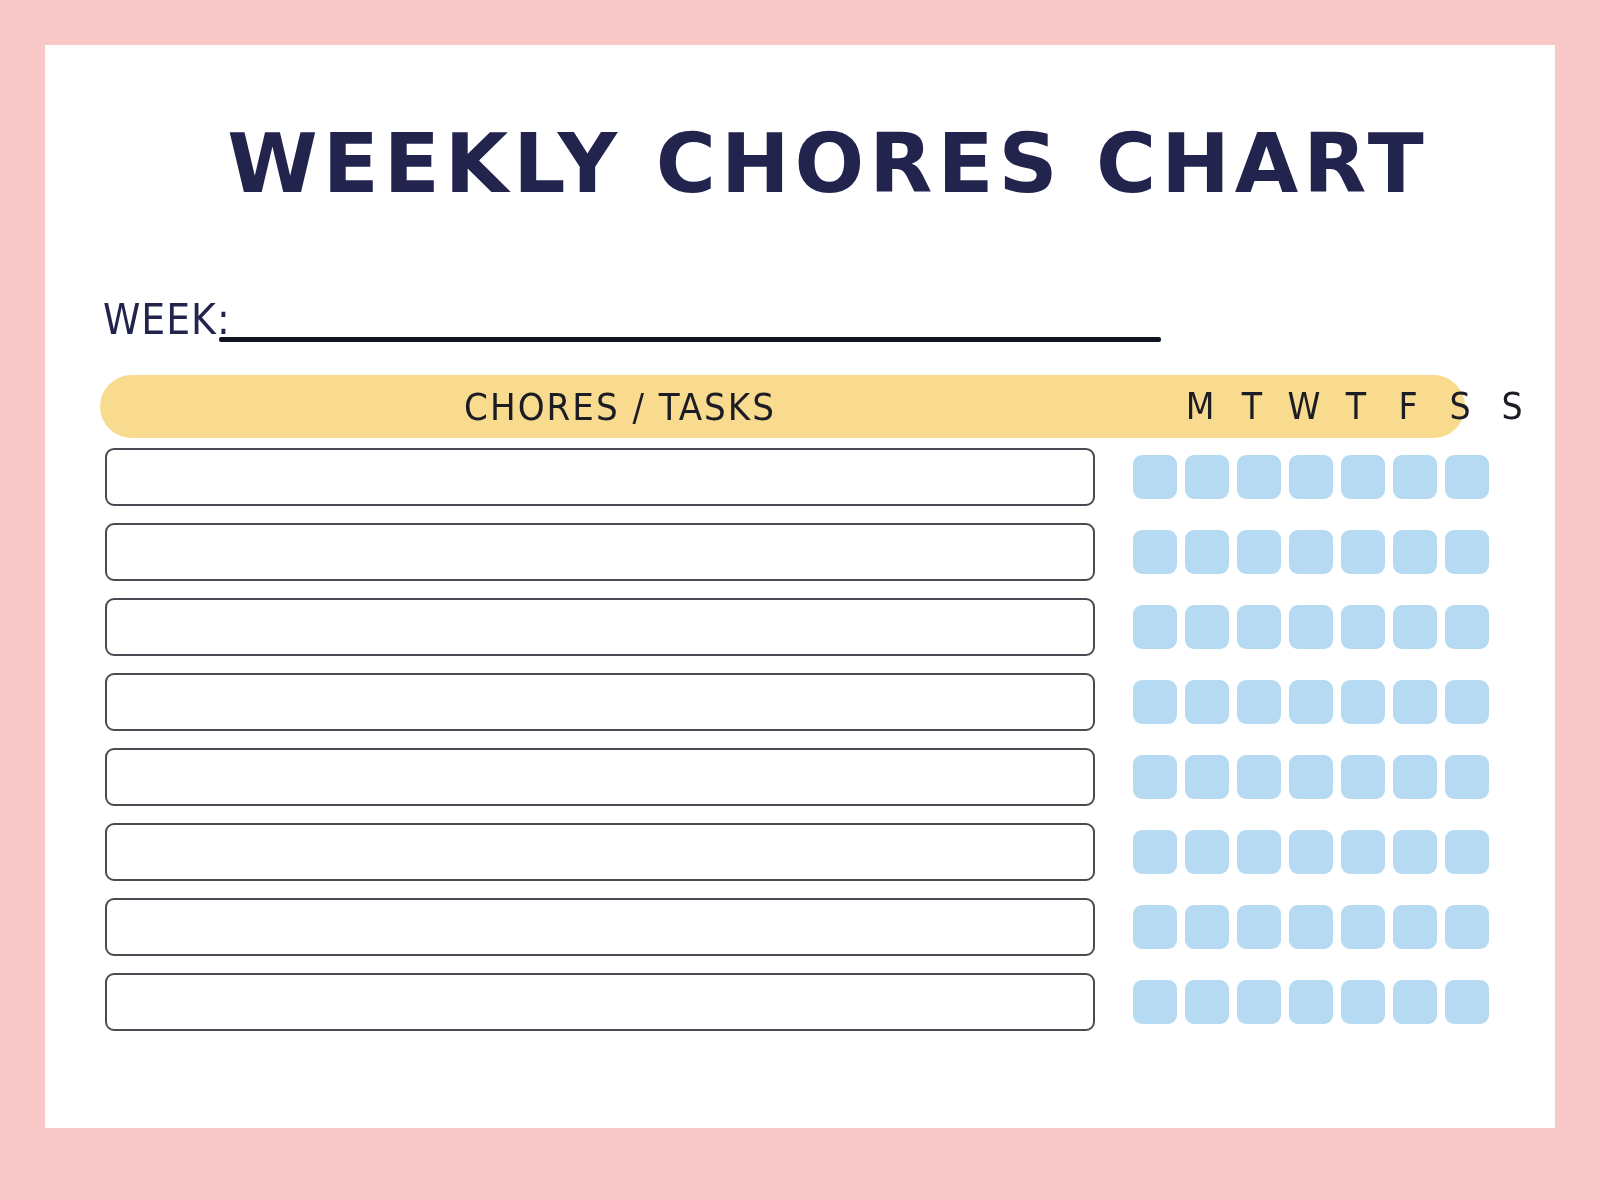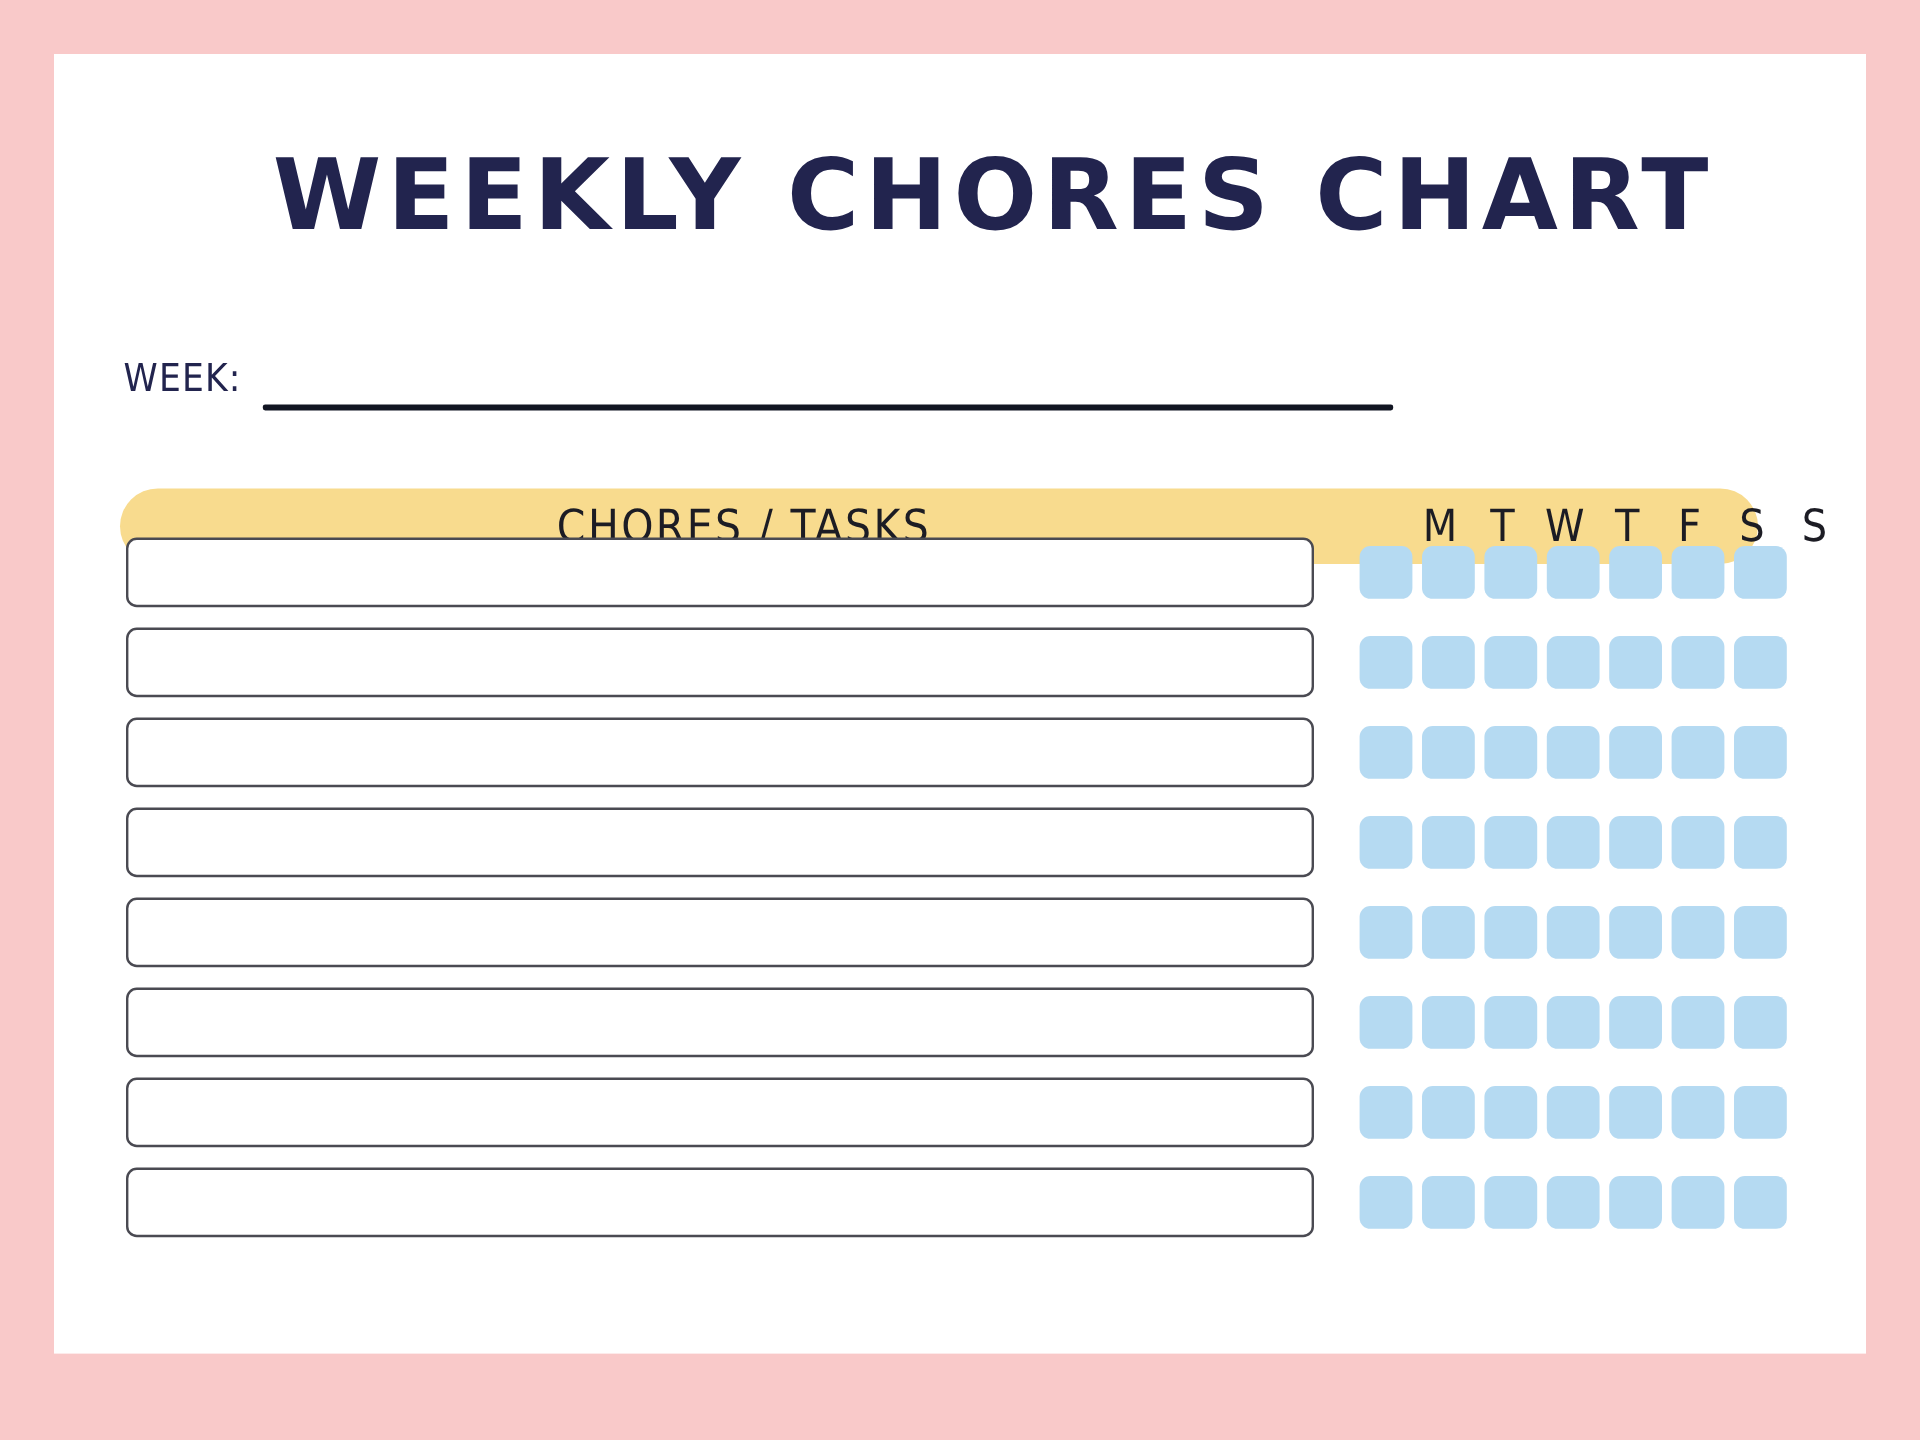--- a/index.html
+++ b/index.html
@@ -47,21 +47,21 @@
     left: 58px;
     top: 248px;
     width: 1060px;
     height: 62px;
   }
   #week-label {
     position: absolute;
     left: 0;
     top: 6px;
     font-family: "DejaVu Sans Condensed", "DejaVu Sans", sans-serif;
-    font-size: 32px;
+    font-size: 42px;
     font-weight: normal;
     letter-spacing: 1px;
     color: #22244e;
     line-height: 1;
   }
   #week-input-line {
     position: absolute;
     left: 116px;
     top: 44px;
     width: 942px;
@@ -72,21 +72,20 @@
 
   
   #header-bar {
     position: absolute;
     left: 55px;
     top: 330px;
     width: 1365px;
     height: 63px;
     background: #f8db8e;
     border-radius: 32px;
-    margin-top: 32px;
   }
   #chores-header-label {
     position: absolute;
     left: 0;
     top: 0;
     width: 1040px;
     height: 63px;
     display: flex;
     align-items: center;
     justify-content: center;

